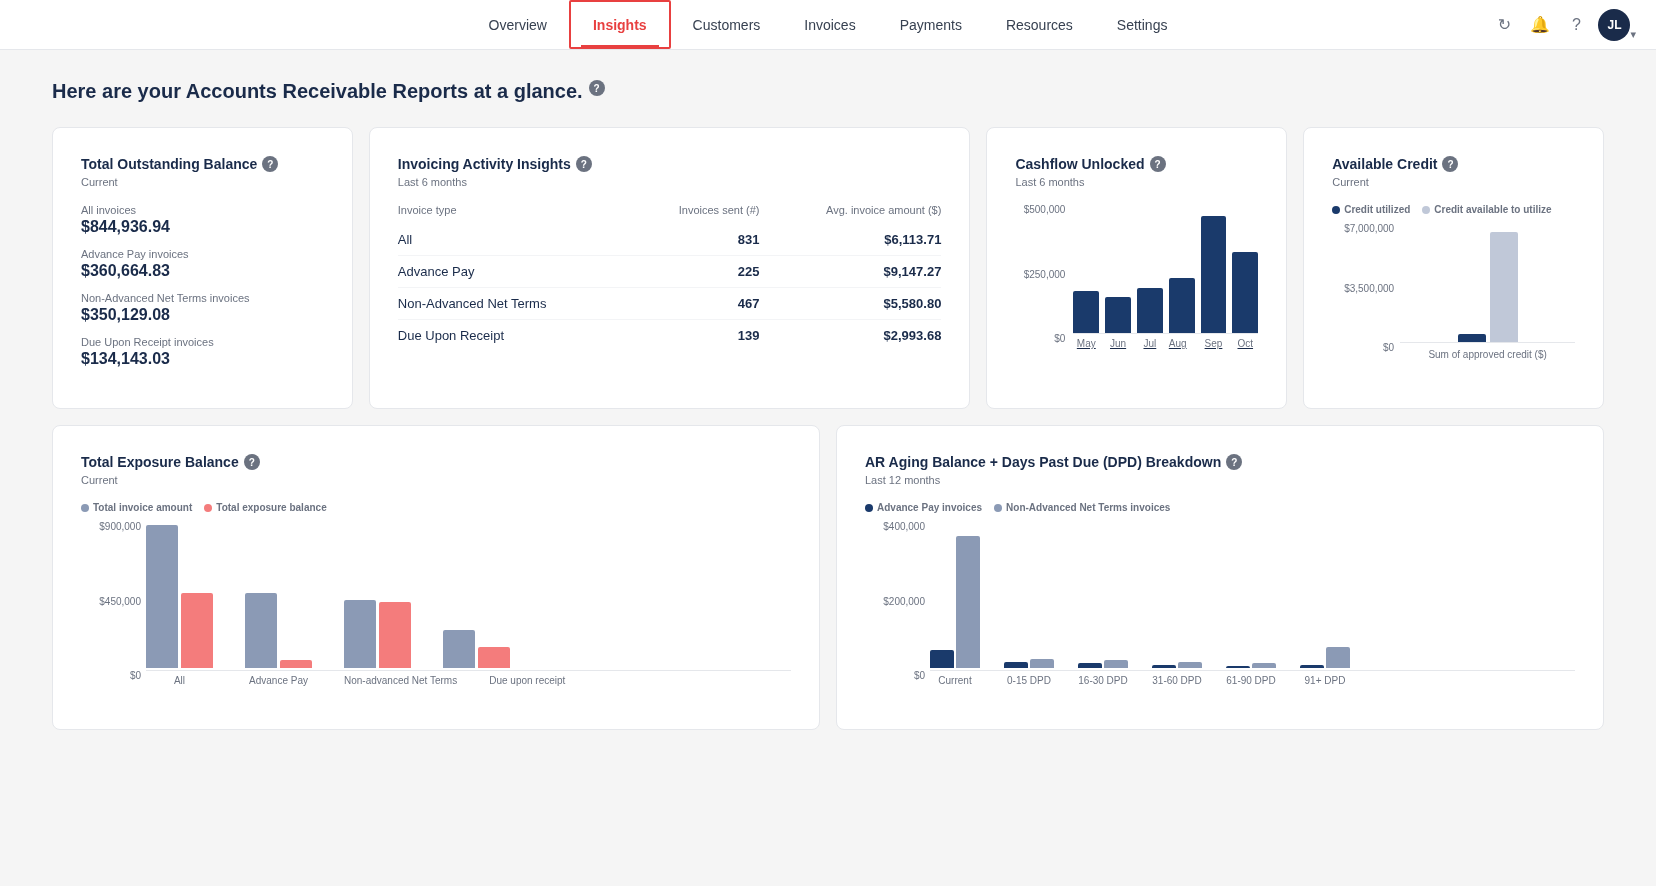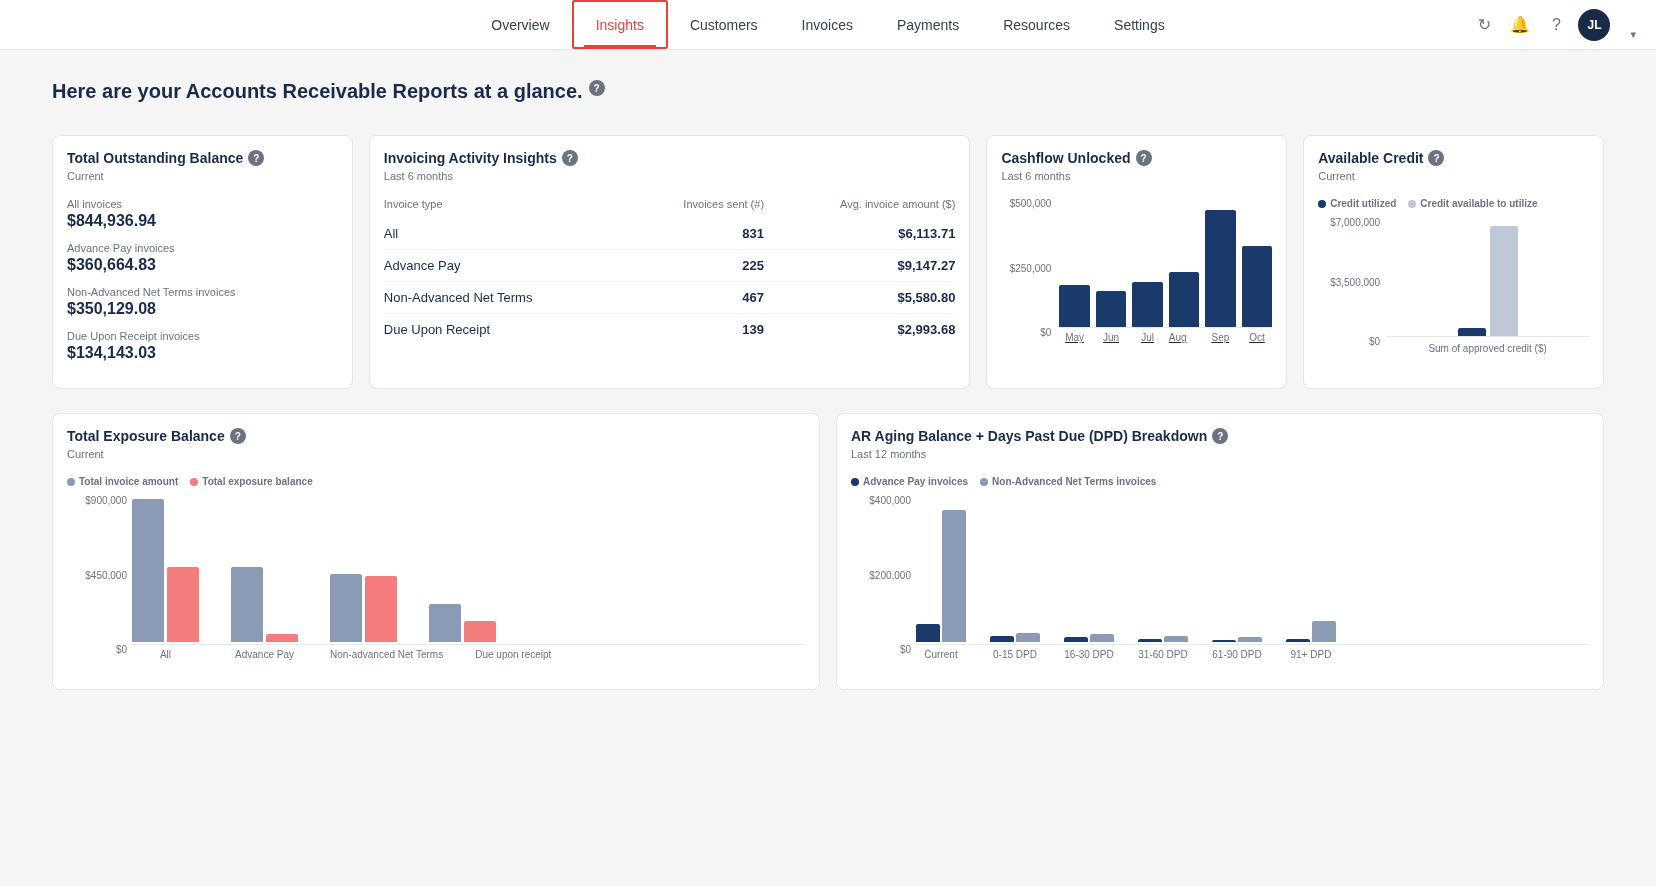--- a/index.html
+++ b/index.html
@@ -2,40 +2,40 @@
 <html><head>
   <meta charset="utf-8">
   <style>
     * { box-sizing: border-box; margin: 0; padding: 0; }
     body { font-family: -apple-system, BlinkMacSystemFont, 'Segoe UI', sans-serif; background: #f5f5f5; color: #1a2b4a; font-size: 13px; }
 
     
     .nav { background: #fff; border-bottom: 1px solid #e5e7eb; display: flex; align-items: center; justify-content: center; height: 50px; position: relative; }
     .nav-links { display: flex; gap: 0; align-items: center; height: 100%; }
     .nav-item { padding: 0 22px; height: 100%; display: flex; align-items: center; cursor: pointer; font-size: 14px; color: #374151; font-weight: 500; position: relative; }
-    .nav-item.active { color: #e84040; font-weight: 400; }
+    .nav-item.active { color: #e84040; font-weight: 700; }
     .nav-item.active::after { content: ''; position: absolute; bottom: 0; left: 10px; right: 10px; height: 2px; background: #e84040; }
     .nav-item.active { border: 2px solid #e84040; border-radius: 2px; }
     .nav-right { position: absolute; right: 20px; display: flex; align-items: center; gap: 8px; }
     .nav-icon { width: 28px; height: 28px; border-radius: 50%; display: flex; align-items: center; justify-content: center; cursor: pointer; color: #6b7280; font-size: 16px; }
     .nav-avatar { width: 32px; height: 32px; border-radius: 50%; background: #1a2b4a; color: #fff; display: flex; align-items: center; justify-content: center; font-size: 12px; font-weight: 600; cursor: pointer; }
-    .nav-avatar-wrap { display: flex; align-items: flex-end; gap: 20px; cursor: pointer; }
+    .nav-avatar-wrap { display: flex; align-items: flex-end; gap: 0; cursor: pointer; }
     .chevron { font-size: 11px; color: #6b7280; }
 
     
     .page { padding: 30px 24px; max-width: 1600px; margin: 0 auto; }
     .page-heading { font-size: 20px; font-weight: 600; color: #1a2b4a; margin-bottom: 24px; display: flex; gap: 6px; }
     .help-icon { display: inline-flex; align-items: center; justify-content: center; width: 16px; height: 16px; border-radius: 50%; background: #6b7280; color: #fff; font-size: 10px; cursor: pointer; font-weight: 600; }
 
     
     .grid-top { display: grid; grid-template-columns: 1fr 2fr 1fr 1fr; gap: 16px; margin-bottom: 16px; }
     .grid-bottom { display: grid; grid-template-columns: 1fr 1fr; gap: 16px; }
 
     
-    .card { background: #fff; border-radius: 8px; border: 1px solid #e5e7eb; padding: 14px; margin-top: 8px; }
+    .card { background: #fff; border-radius: 8px; border: 1px solid #e5e7eb; padding: 28px; }
     .card-title { font-size: 14px; font-weight: 700; color: #1a2b4a; display: flex; align-items: center; gap: 5px; margin-bottom: 4px; }
     .card-subtitle { font-size: 11px; color: #6b7280; margin-bottom: 16px; }
 
     
     .stat-group { margin-bottom: 12px; }
     .stat-label { font-size: 11px; color: #6b7280; margin-bottom: 2px; }
     .stat-value { font-size: 16px; font-weight: 700; color: #1a2b4a; }
 
     
     .inv-table { width: 100%; border-collapse: collapse; }

